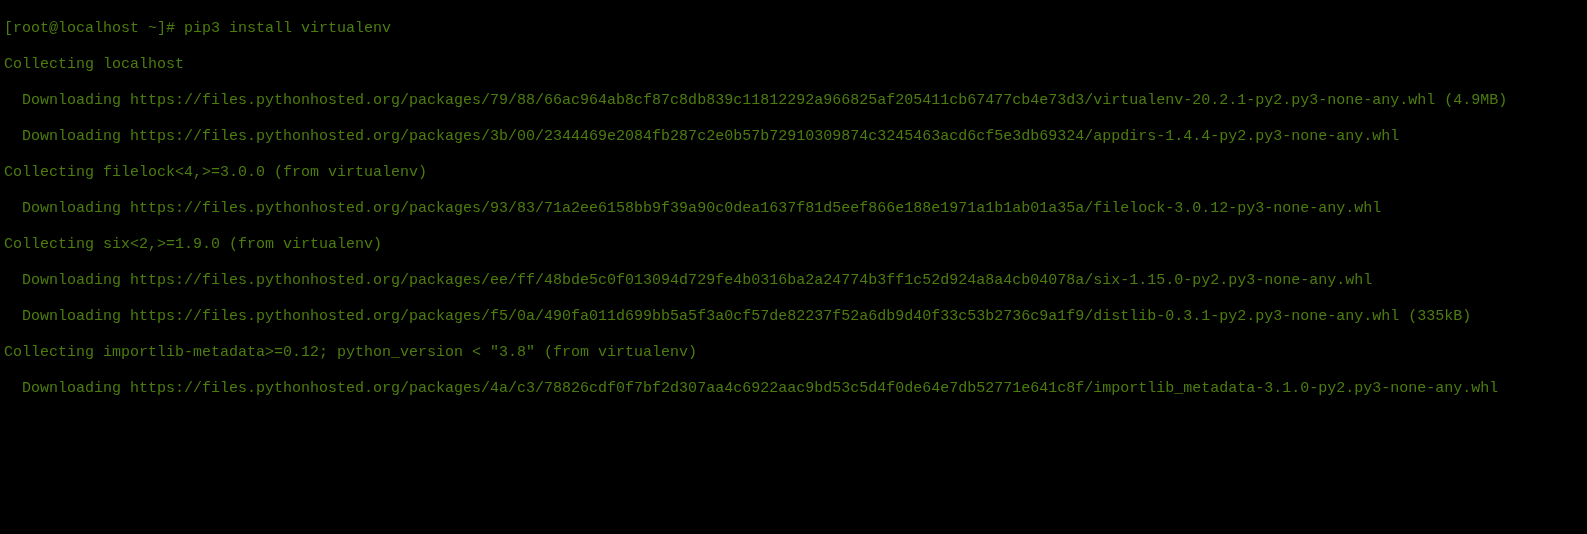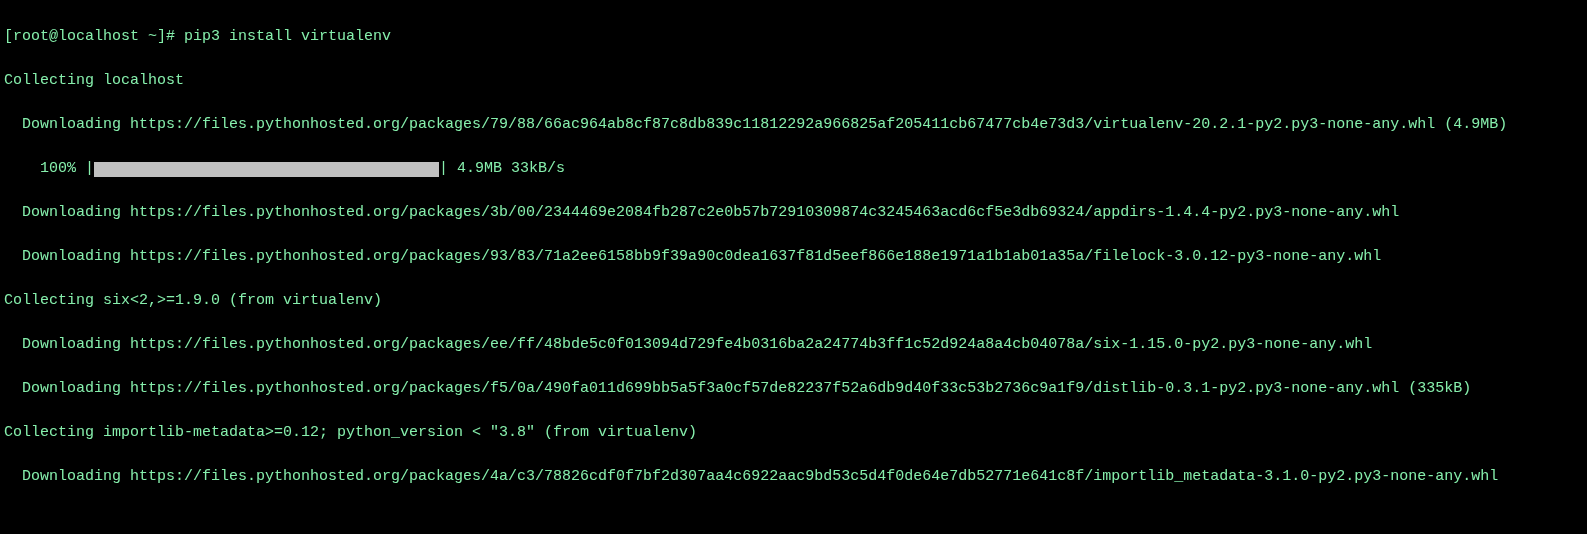--- a/index.html
+++ b/index.html
@@ -11,39 +11,39 @@
     font-size: 15px;
     line-height: 1.2;
     width: 1587px;
   }
   .term {
     padding: 2px 4px;
     white-space: pre-wrap;
     word-break: break-all;
   }
   .line { display: block; }
-  .white { color: #86efac; margin-top: 8px; }
+  .white { color: #4d7c0f; }
   .bar {
     display: inline-block;
     background: #c0c0c0;
     height: 1em;
     vertical-align: text-bottom;
   }
   .bar1 { width: 345px; }
   .bar2 { width: 345px; }
 </style>
 </head>
 <body>
 
 <div class="term">
 <span class="line white">[root@localhost ~]# pip3 install virtualenv</span>
 <span class="line white">Collecting localhost</span>
 <span class="line white">  Downloading https://files.pythonhosted.org/packages/79/88/66ac964ab8cf87c8db839c11812292a966825af205411cb67477cb4e73d3/virtualenv-20.2.1-py2.py3-none-any.whl (4.9MB)</span>
-<span class="line white"><span>    100% |</span><span class="bar bar1"></span><span>| 4.9MB 33kB/s</span></span>
 <span class="line white">  Downloading https://files.pythonhosted.org/packages/3b/00/2344469e2084fb287c2e0b57b72910309874c3245463acd6cf5e3db69324/appdirs-1.4.4-py2.py3-none-any.whl</span>
+<span class="line white">Collecting filelock&lt;4,&gt;=3.0.0 (from virtualenv)</span>
 <span class="line white">  Downloading https://files.pythonhosted.org/packages/93/83/71a2ee6158bb9f39a90c0dea1637f81d5eef866e188e1971a1b1ab01a35a/filelock-3.0.12-py3-none-any.whl</span>
 <span class="line white">Collecting six&lt;2,&gt;=1.9.0 (from virtualenv)</span>
 <span class="line white">  Downloading https://files.pythonhosted.org/packages/ee/ff/48bde5c0f013094d729fe4b0316ba2a24774b3ff1c52d924a8a4cb04078a/six-1.15.0-py2.py3-none-any.whl</span>
 <span class="line white">  Downloading https://files.pythonhosted.org/packages/f5/0a/490fa011d699bb5a5f3a0cf57de82237f52a6db9d40f33c53b2736c9a1f9/distlib-0.3.1-py2.py3-none-any.whl (335kB)</span>
 <span class="line white">Collecting importlib-metadata&gt;=0.12; python_version &lt; "3.8" (from virtualenv)</span>
 <span class="line white">  Downloading https://files.pythonhosted.org/packages/4a/c3/78826cdf0f7bf2d307aa4c6922aac9bd53c5d4f0de64e7db52771e641c8f/importlib_metadata-3.1.0-py2.py3-none-any.whl</span>
 
 
 
 

